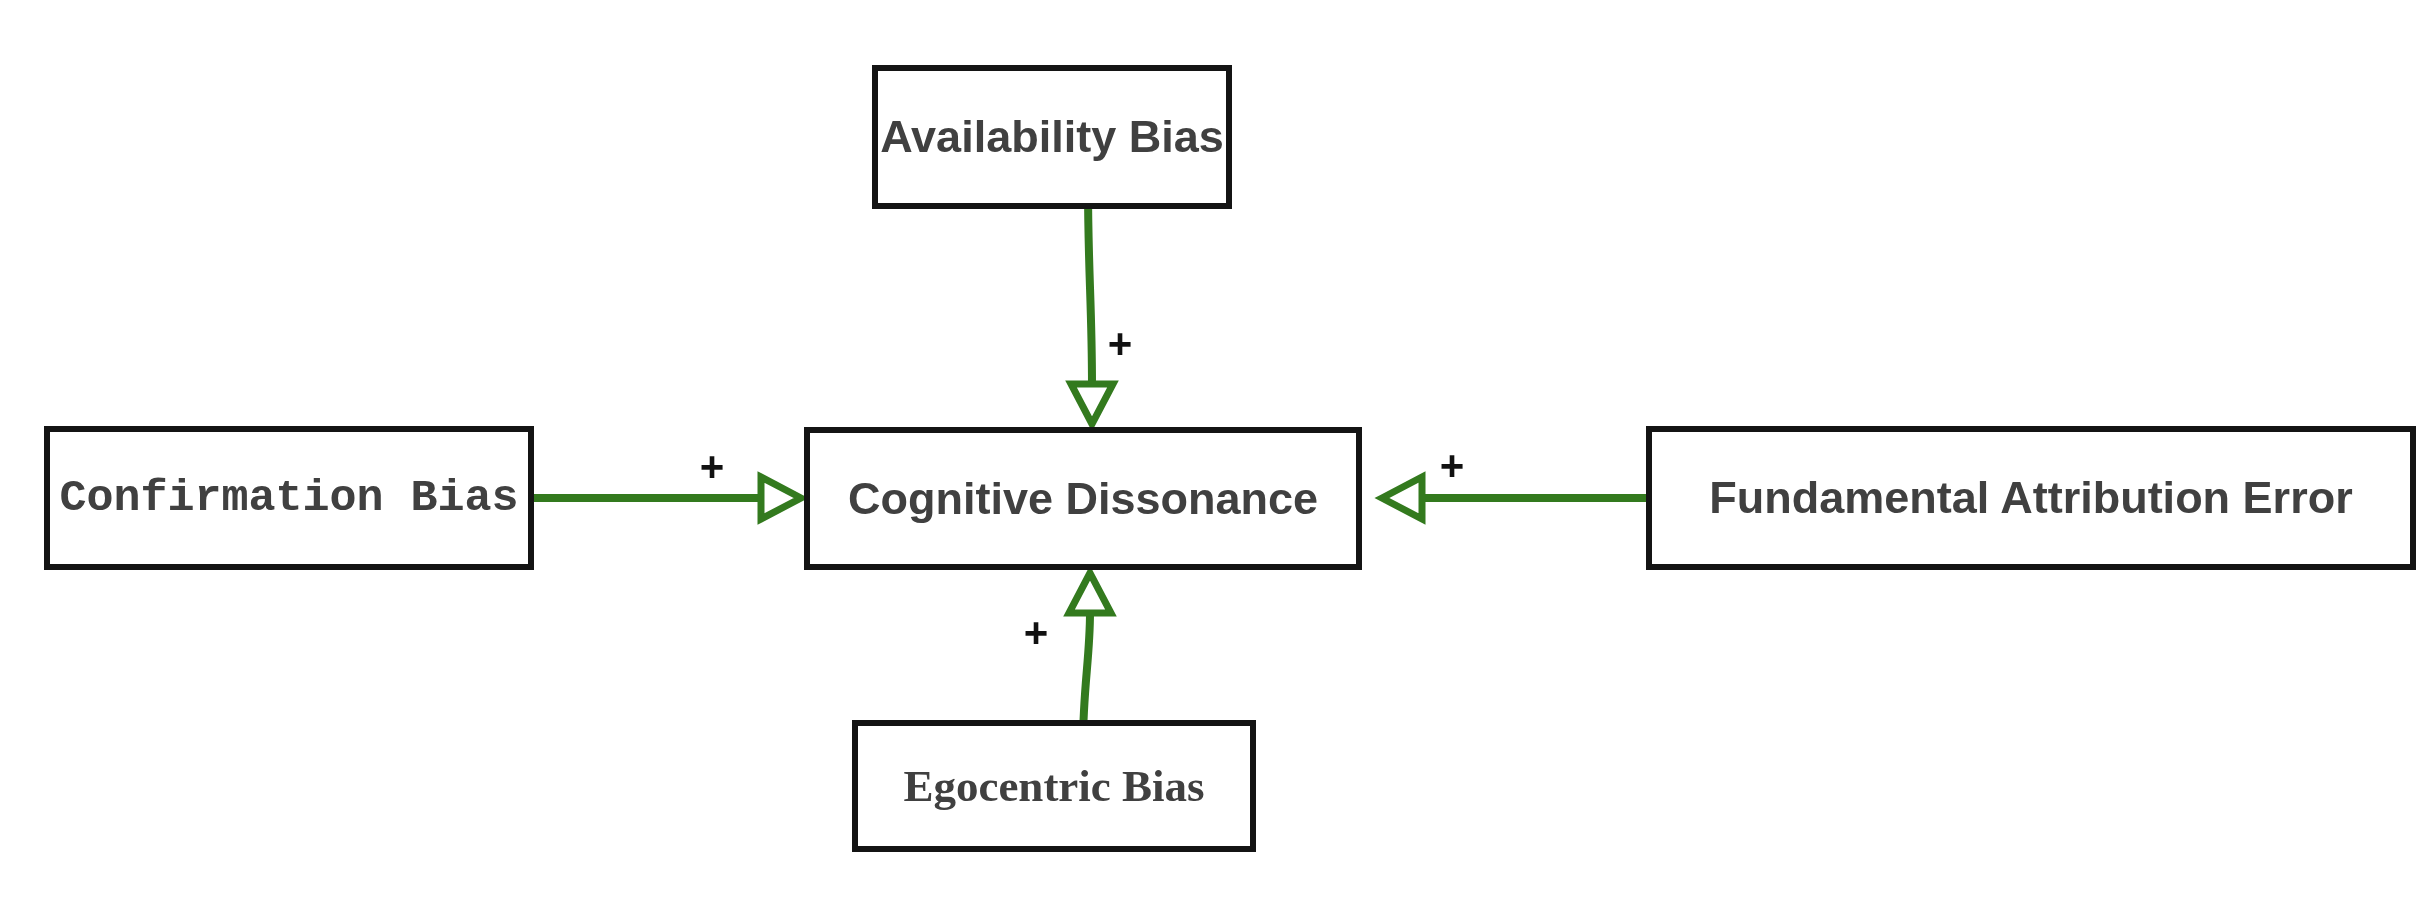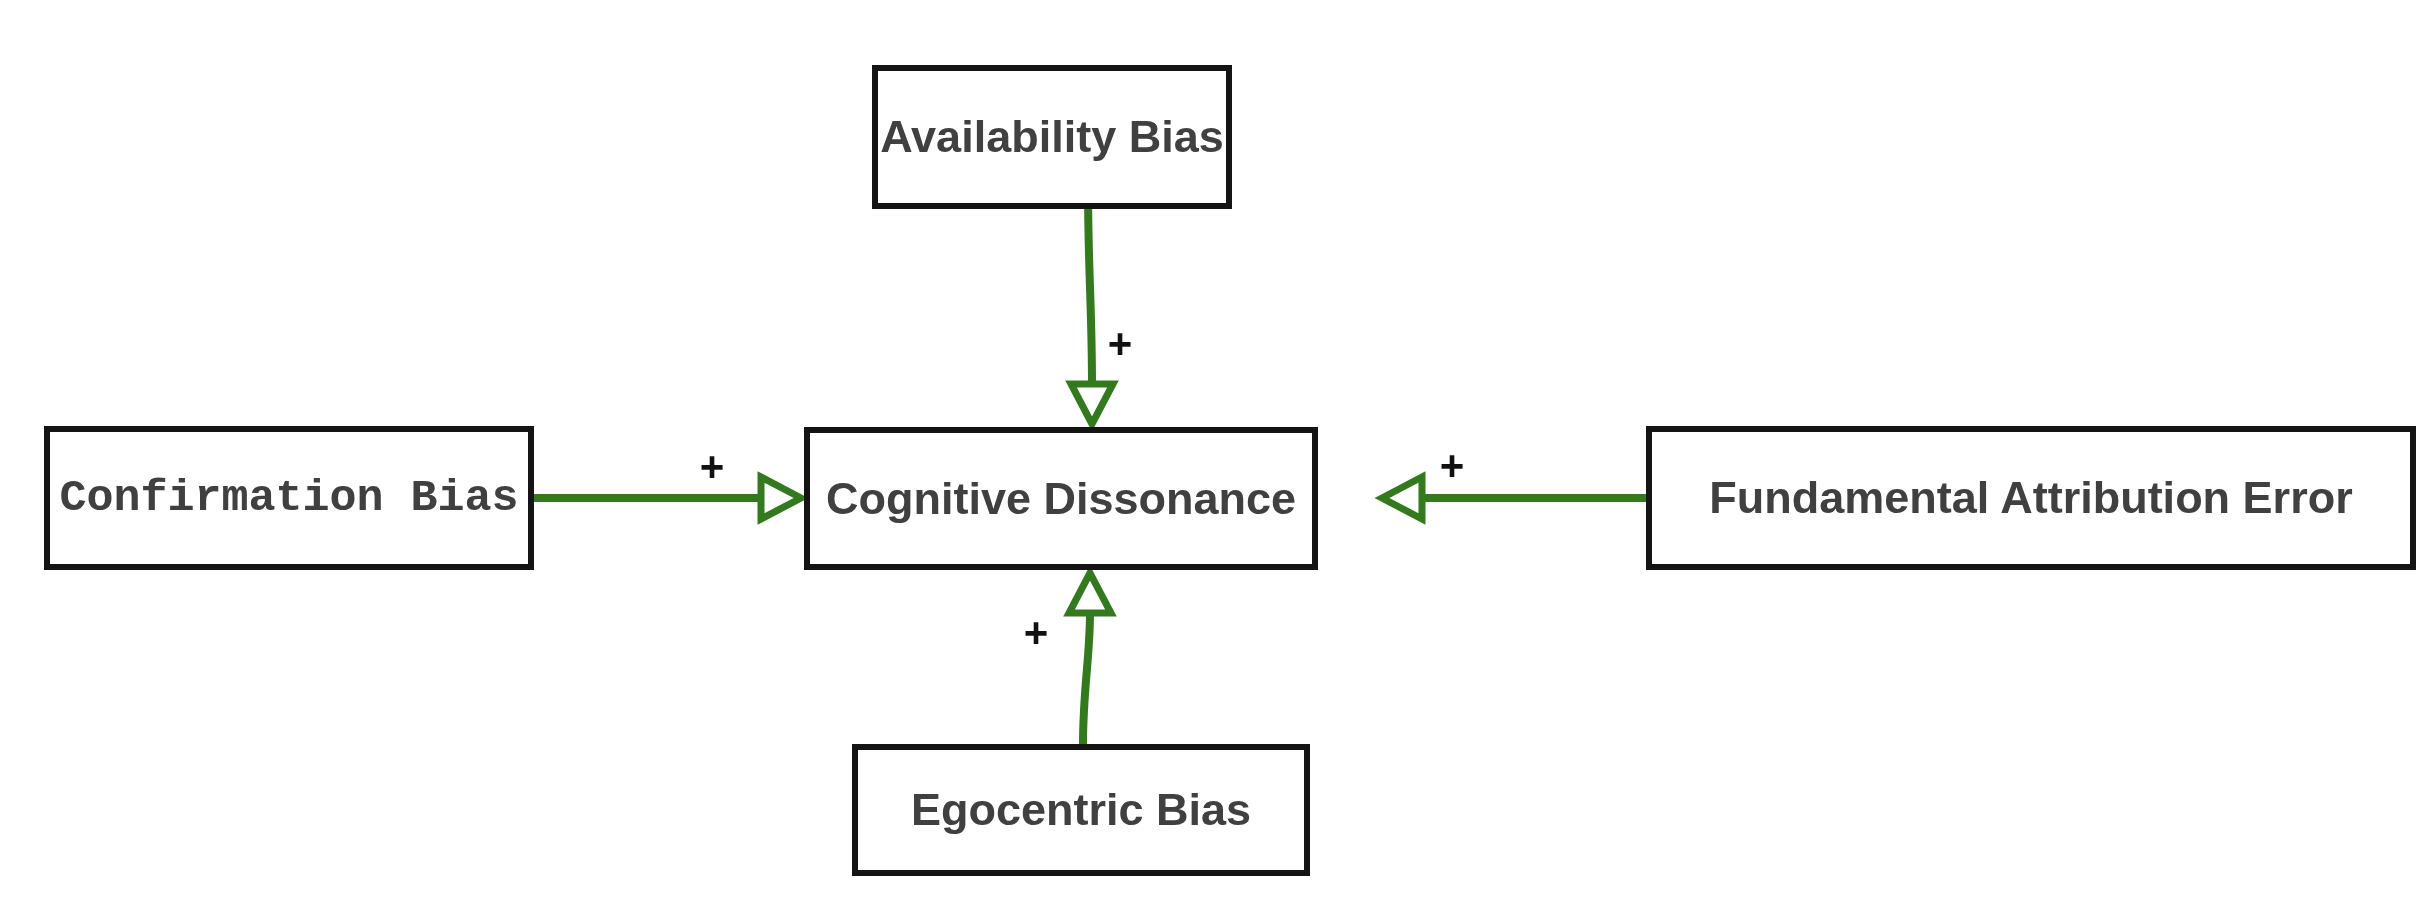--- a/index.html
+++ b/index.html
@@ -42,23 +42,23 @@
     align-items: center;
     justify-content: center;
     text-align: center;
     font-weight: 700;
     font-size: 45px;
     color: var(--node-text, #404040);
     letter-spacing: 0px;
   }
   .node-availability { left: 872px;  top: 41px;  width: 360px; height: 144px; margin-top: 24px; }
   .node-confirmation { left: 44px;   top: 426px; width: 490px; height: 144px; font-family: Liberation Mono, monospace; }
-  .node-cognitive    { left: 804px;  top: 427px; width: 514px; height: 143px; }
+  .node-cognitive    { left: 804px;  top: 427px; width: 558px; height: 143px; }
   .node-fundamental  { left: 1646px; top: 426px; width: 770px; height: 144px; align-items: center; }
-  .node-egocentric   { left: 852px;  top: 744px; width: 458px; height: 132px; }
+  .node-egocentric   { left: 852px;  top: 720px; width: 404px; height: 132px; font-family: Liberation Serif, serif; }
   .edge-label {
     position: absolute;
     transform: translate(-50%, -50%);
     font-weight: 700;
     font-size: 42px;
     color: var(--label-text, #111111);
     line-height: 1;
   }
   .edge-label-top    { left: 1120px; top: 344px; }
   .edge-label-left   { left: 712px;  top: 467px; }

